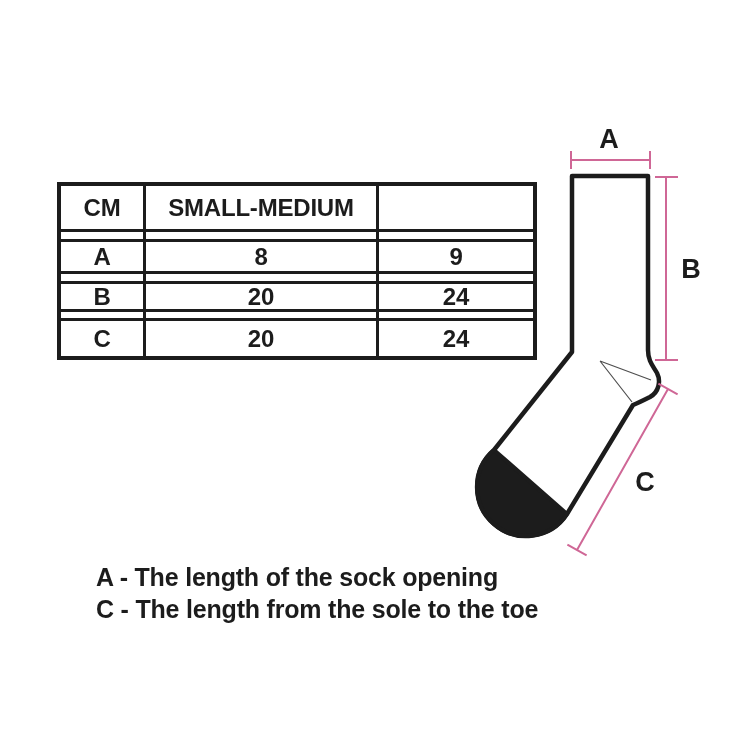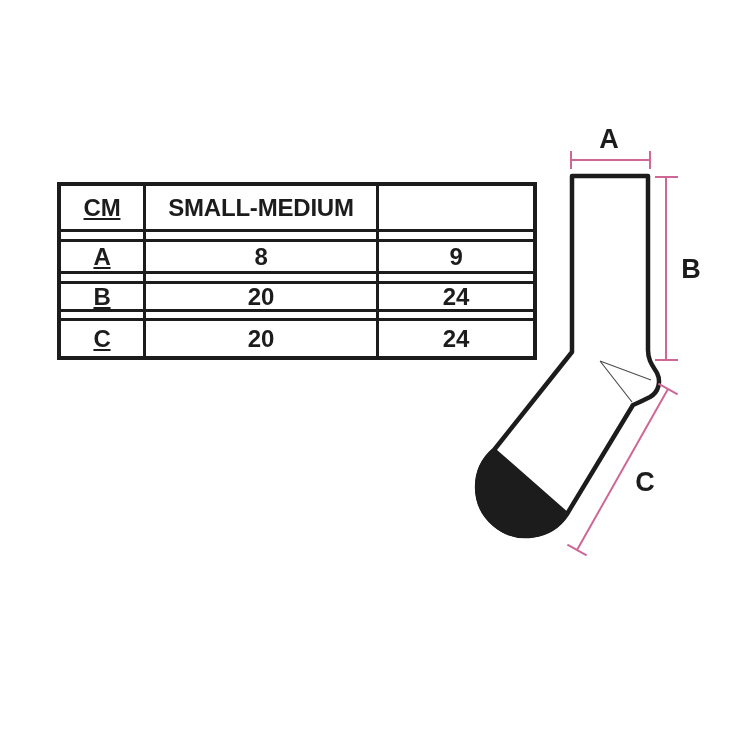--- a/index.html
+++ b/index.html
@@ -20,21 +20,21 @@
   .tbl-inner{position:relative;width:100%;height:100%;display:flex;flex-direction:column;}
   .tbl-row{display:flex;align-items:center;flex:0 0 auto;}
   .tbl-row.header{height:43px;}
   .tbl-row.r1{height:29px;}
   .tbl-row.r2{height:25px;}
   .tbl-row.r3{height:35px;}
   .row-sep{flex:0 0 auto;height:13px;border-top:3px solid var(--ink);border-bottom:3px solid var(--ink);box-sizing:border-box;}
   .row-sep.thin{height:12px;}
   .cell{display:flex;align-items:center;justify-content:center;
     font-size:24px;font-weight:600;letter-spacing:-0.2px;color:var(--ink);}
-  .c1{width:82px;text-decoration:underline;}
+  .c1{width:82px;}
   .cgap{width:3px;}
   .c2{width:230px;}
   .c3{width:154px;}
   .col-div{position:absolute;top:0;bottom:0;width:3px;background:var(--ink);z-index:3;}
   .col-div.d1{left:82px;}
   .col-div.d2{left:315px;}
   
   .diagram-svg{position:absolute;left:0;top:0;width:750px;height:750px;}
   .sock-outline{fill:#ffffff;stroke:var(--ink);stroke-width:4.5;stroke-linejoin:round;}
   .sock-toe{fill:var(--ink);stroke:var(--ink);stroke-width:4;stroke-linejoin:round;}
@@ -114,13 +114,15 @@
   <path class="measure" d="M 666 177 L 666 360 M 655 177 L 678 177 M 655 360 L 678 360"></path>
 
   <path class="measure" d="M 668 389 L 577 550 M 658.4 383.6 L 677.6 394.4 M 567.4 544.6 L 586.6 555.4"></path>
 </svg>
 
 <span class="dim-label" style="left:609px;top:139px;">A</span>
 <span class="dim-label" style="left:691px;top:269px;">B</span>
 <span class="dim-label" style="left:645px;top:482px;">C</span>
 
 <div class="legend">
+  <div class="legend-line">A - The length of the sock opening</div>
+  <div class="legend-line">C - The length from the sole to the toe</div>
 </div>
 
 </body></html>

